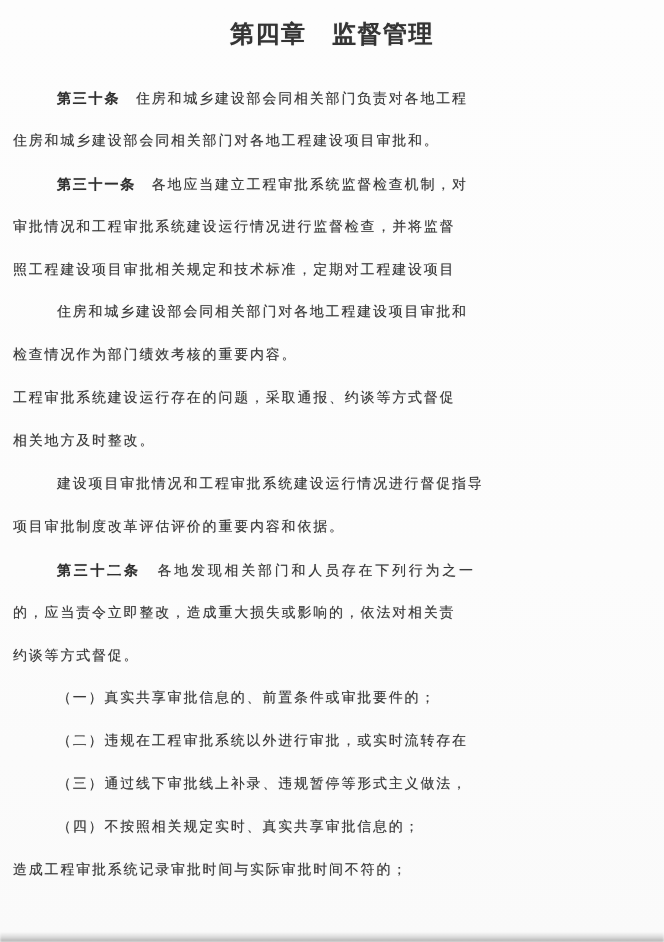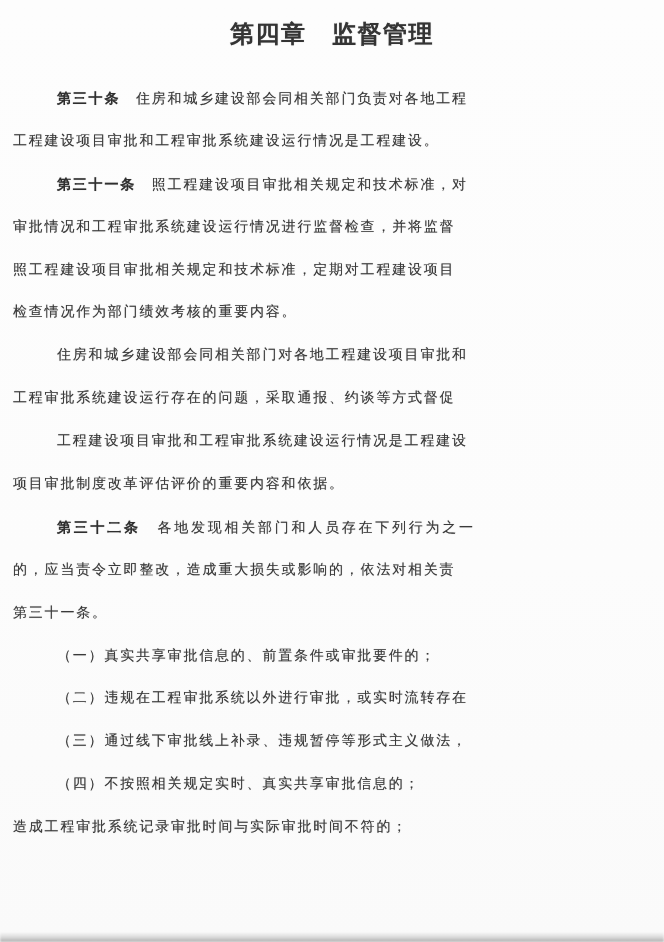--- a/index.html
+++ b/index.html
@@ -64,32 +64,33 @@
     filter: blur(1px);
   }
 </style>
 </head>
 <body>
 
 <div class="page">
   <div class="chapter-title">第四章　监督管理</div>
   <div class="body-text">
       <div class="line indent"><span class="seg bold">第三十条</span><span class="seg">　住房和城乡建设部会同相关部门负责对各地工程</span></div>
-      <div class="line"><span class="seg">工程建设项目审批和工程审批系统建设运行情况是工程建设。</span></div>
-      <div class="line indent"><span class="seg bold">第三十一条</span><span class="seg">　照工程建设项目审批相关规定和技术标准，对</span></div>
+      <div class="line"><span class="seg">住房和城乡建设部会同相关部门对各地工程建设项目审批和。</span></div>
+      <div class="line indent"><span class="seg bold">第三十一条</span><span class="seg">　各地应当建立工程审批系统监督检查机制，对</span></div>
       <div class="line"><span class="seg">审批情况和工程审批系统建设运行情况进行监督检查，并将监督</span></div>
       <div class="line"><span class="seg">照工程建设项目审批相关规定和技术标准，定期对工程建设项目</span></div>
+      <div class="line indent"><span class="seg">住房和城乡建设部会同相关部门对各地工程建设项目审批和</span></div>
       <div class="line"><span class="seg">检查情况作为部门绩效考核的重要内容。</span></div>
-      <div class="line indent"><span class="seg">住房和城乡建设部会同相关部门对各地工程建设项目审批和</span></div>
       <div class="line"><span class="seg">工程审批系统建设运行存在的问题，采取通报、约谈等方式督促</span></div>
-      <div class="line indent"><span class="seg">工程建设项目审批和工程审批系统建设运行情况是工程建设</span></div>
+      <div class="line"><span class="seg">相关地方及时整改。</span></div>
+      <div class="line indent"><span class="seg">建设项目审批情况和工程审批系统建设运行情况进行督促指导</span></div>
       <div class="line"><span class="seg">项目审批制度改革评估评价的重要内容和依据。</span></div>
       <div class="line indent wide"><span class="seg bold">第三十二条</span><span class="seg">　各地发现相关部门和人员存在下列行为之一</span></div>
       <div class="line"><span class="seg">的，应当责令立即整改，造成重大损失或影响的，依法对相关责</span></div>
-      <div class="line"><span class="seg">第三十一条。</span></div>
+      <div class="line"><span class="seg">约谈等方式督促。</span></div>
       <div class="line indent"><span class="seg">（一）真实共享审批信息的、前置条件或审批要件的；</span></div>
       <div class="line indent"><span class="seg">（二）违规在工程审批系统以外进行审批，或实时流转存在</span></div>
       <div class="line indent"><span class="seg">（三）通过线下审批线上补录、违规暂停等形式主义做法，</span></div>
       <div class="line indent"><span class="seg">（四）不按照相关规定实时、真实共享审批信息的；</span></div>
       <div class="line"><span class="seg">造成工程审批系统记录审批时间与实际审批时间不符的；</span></div>
     </div>
   <div class="bottom-shade"></div>
 </div>
 
 </body></html>

